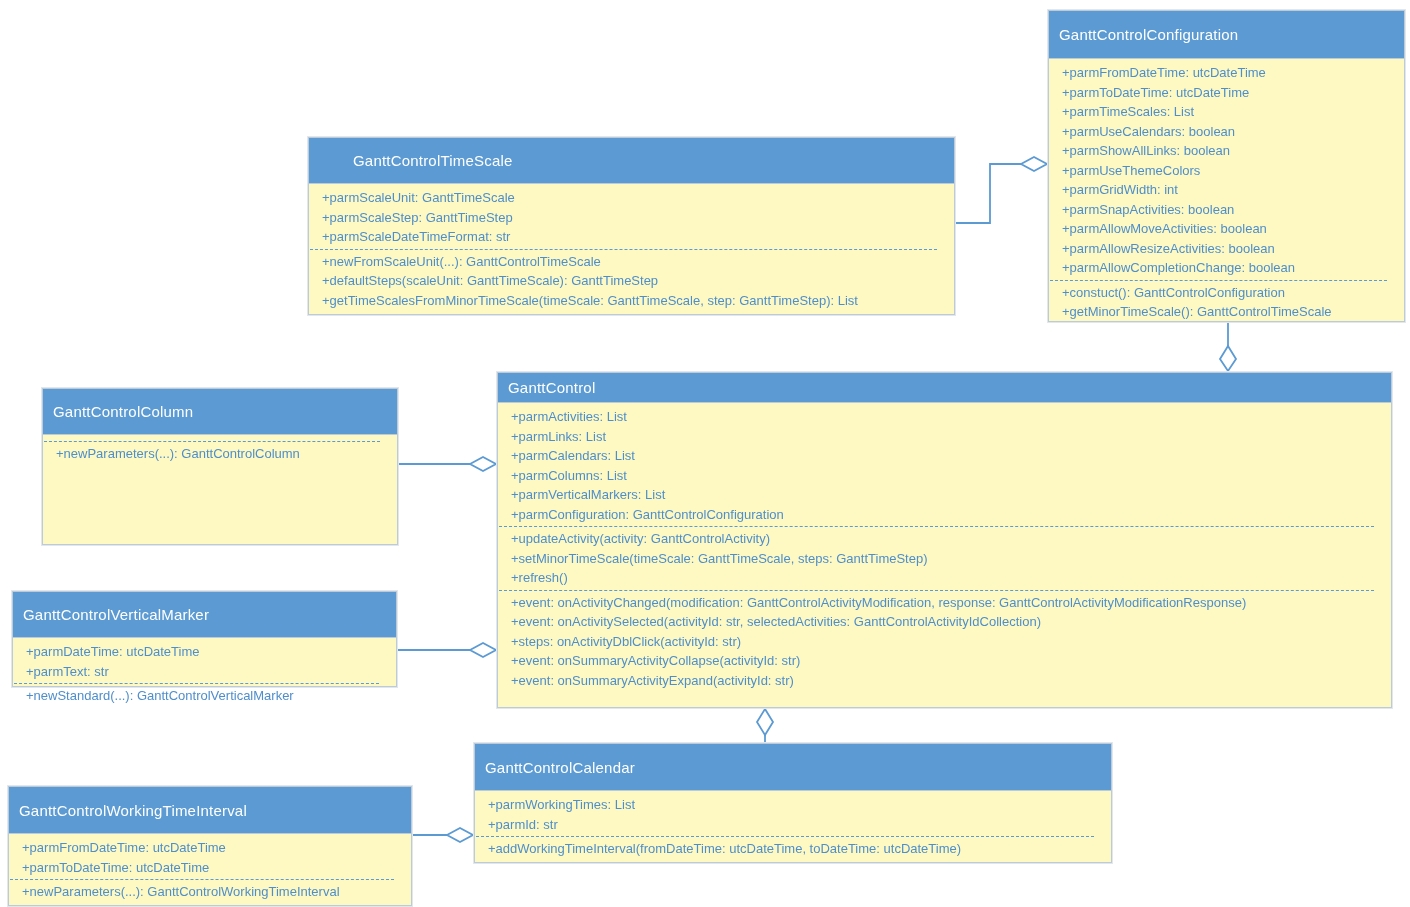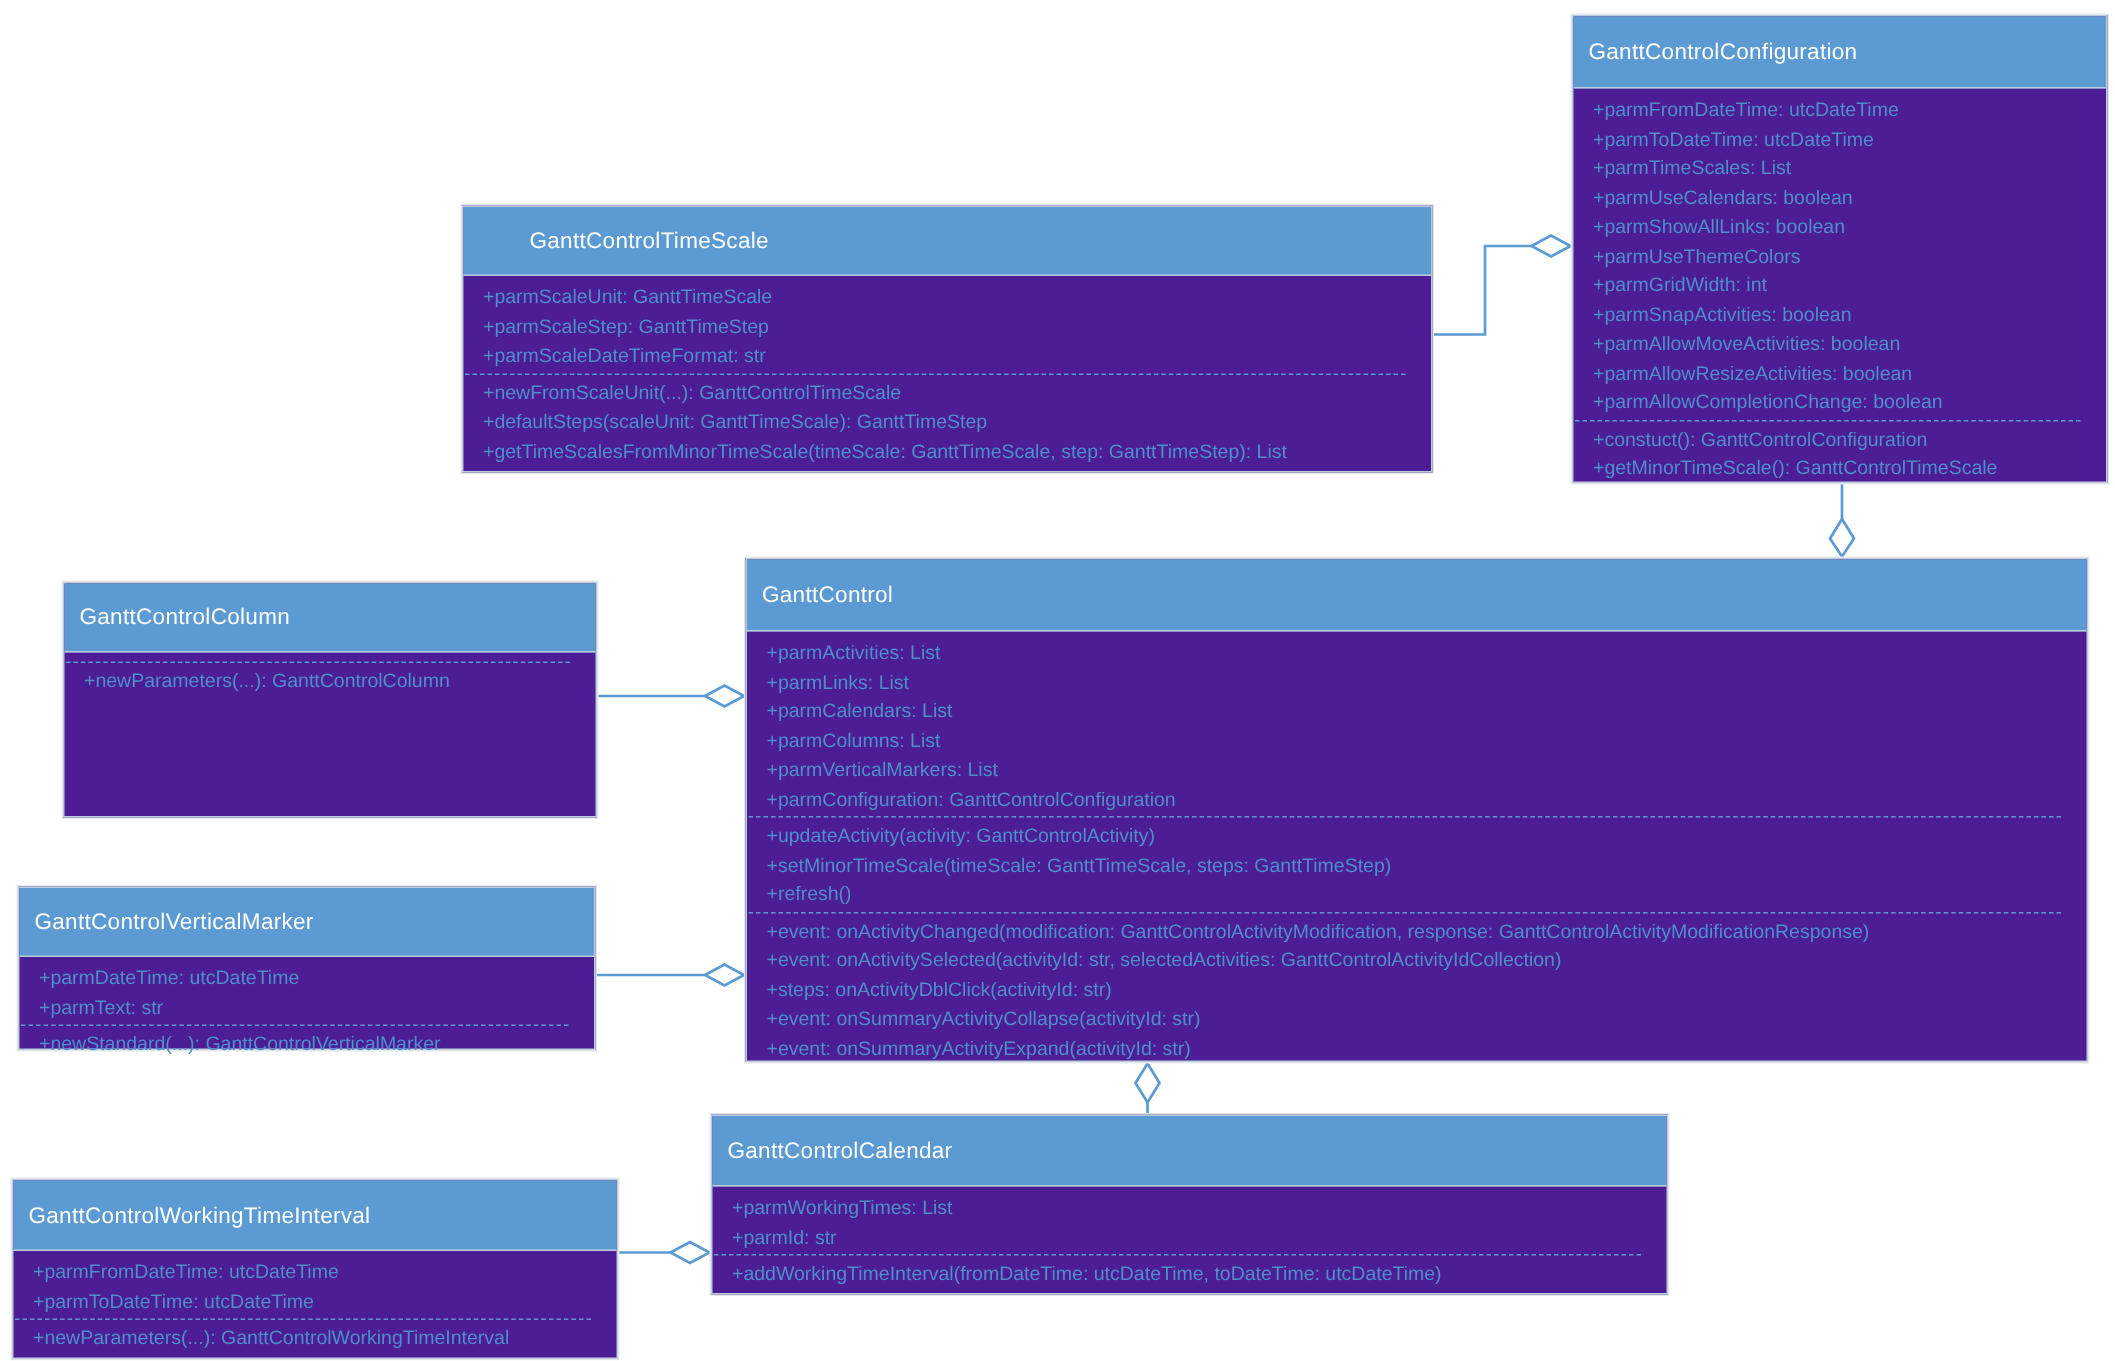--- a/index.html
+++ b/index.html
@@ -6,21 +6,21 @@
   .canvas{
     position:relative;
     width:1410px;height:907px;
     background:#ffffff;
     font-family:"Liberation Sans", sans-serif;
     overflow:hidden;
   }
   .connectors{position:absolute;left:0;top:0;width:1410px;height:907px;pointer-events:none;}
   .uml-class{
     position:absolute;
-    background:#4c1d95;
+    background:#fef9c3;
     border:1px solid #bccbd9;
     box-shadow:0 0 0 1px #e3e7ec;
     box-sizing:border-box;
   }
   .uml-class .hdr{
     background:#5b9ad2;
     color:#ffffff;
     font-size:15px;
     letter-spacing:0.2px;
     display:flex;align-items:center;
@@ -43,22 +43,22 @@
     height:0;
   }
   
   #cls-configuration{left:1048px;top:10px;width:357px;height:312px;}
   #cls-configuration .hdr{height:48px;}
   #cls-timescale{left:308px;top:137px;width:647px;height:178px;}
   #cls-timescale .hdr{height:46px;padding-left:44px;}
   #cls-column{left:42px;top:388px;width:356px;height:157px;}
   #cls-column .hdr{height:46px;}
   #cls-ganttcontrol{left:497px;top:372px;width:895px;height:336px;}
-  #cls-ganttcontrol .hdr{height:48px;}
-  #cls-verticalmarker{left:12px;top:591px;width:385px;height:109px;}
+  #cls-ganttcontrol .hdr{height:30px;}
+  #cls-verticalmarker{left:12px;top:591px;width:385px;height:96px;}
   #cls-verticalmarker .hdr{height:46px;}
   #cls-workingtimeinterval{left:8px;top:786px;width:404px;height:120px;}
   #cls-workingtimeinterval .hdr{height:47px;}
   #cls-calendar{left:474px;top:743px;width:638px;height:120px;}
   #cls-calendar .hdr{height:47px;}
   .conn{stroke:#5b9ad2;stroke-width:1.8;fill:none;}
   .diamond{stroke:#5b9ad2;stroke-width:1.8;fill:#ffffff;}
 </style>
 </head>
 <body>

